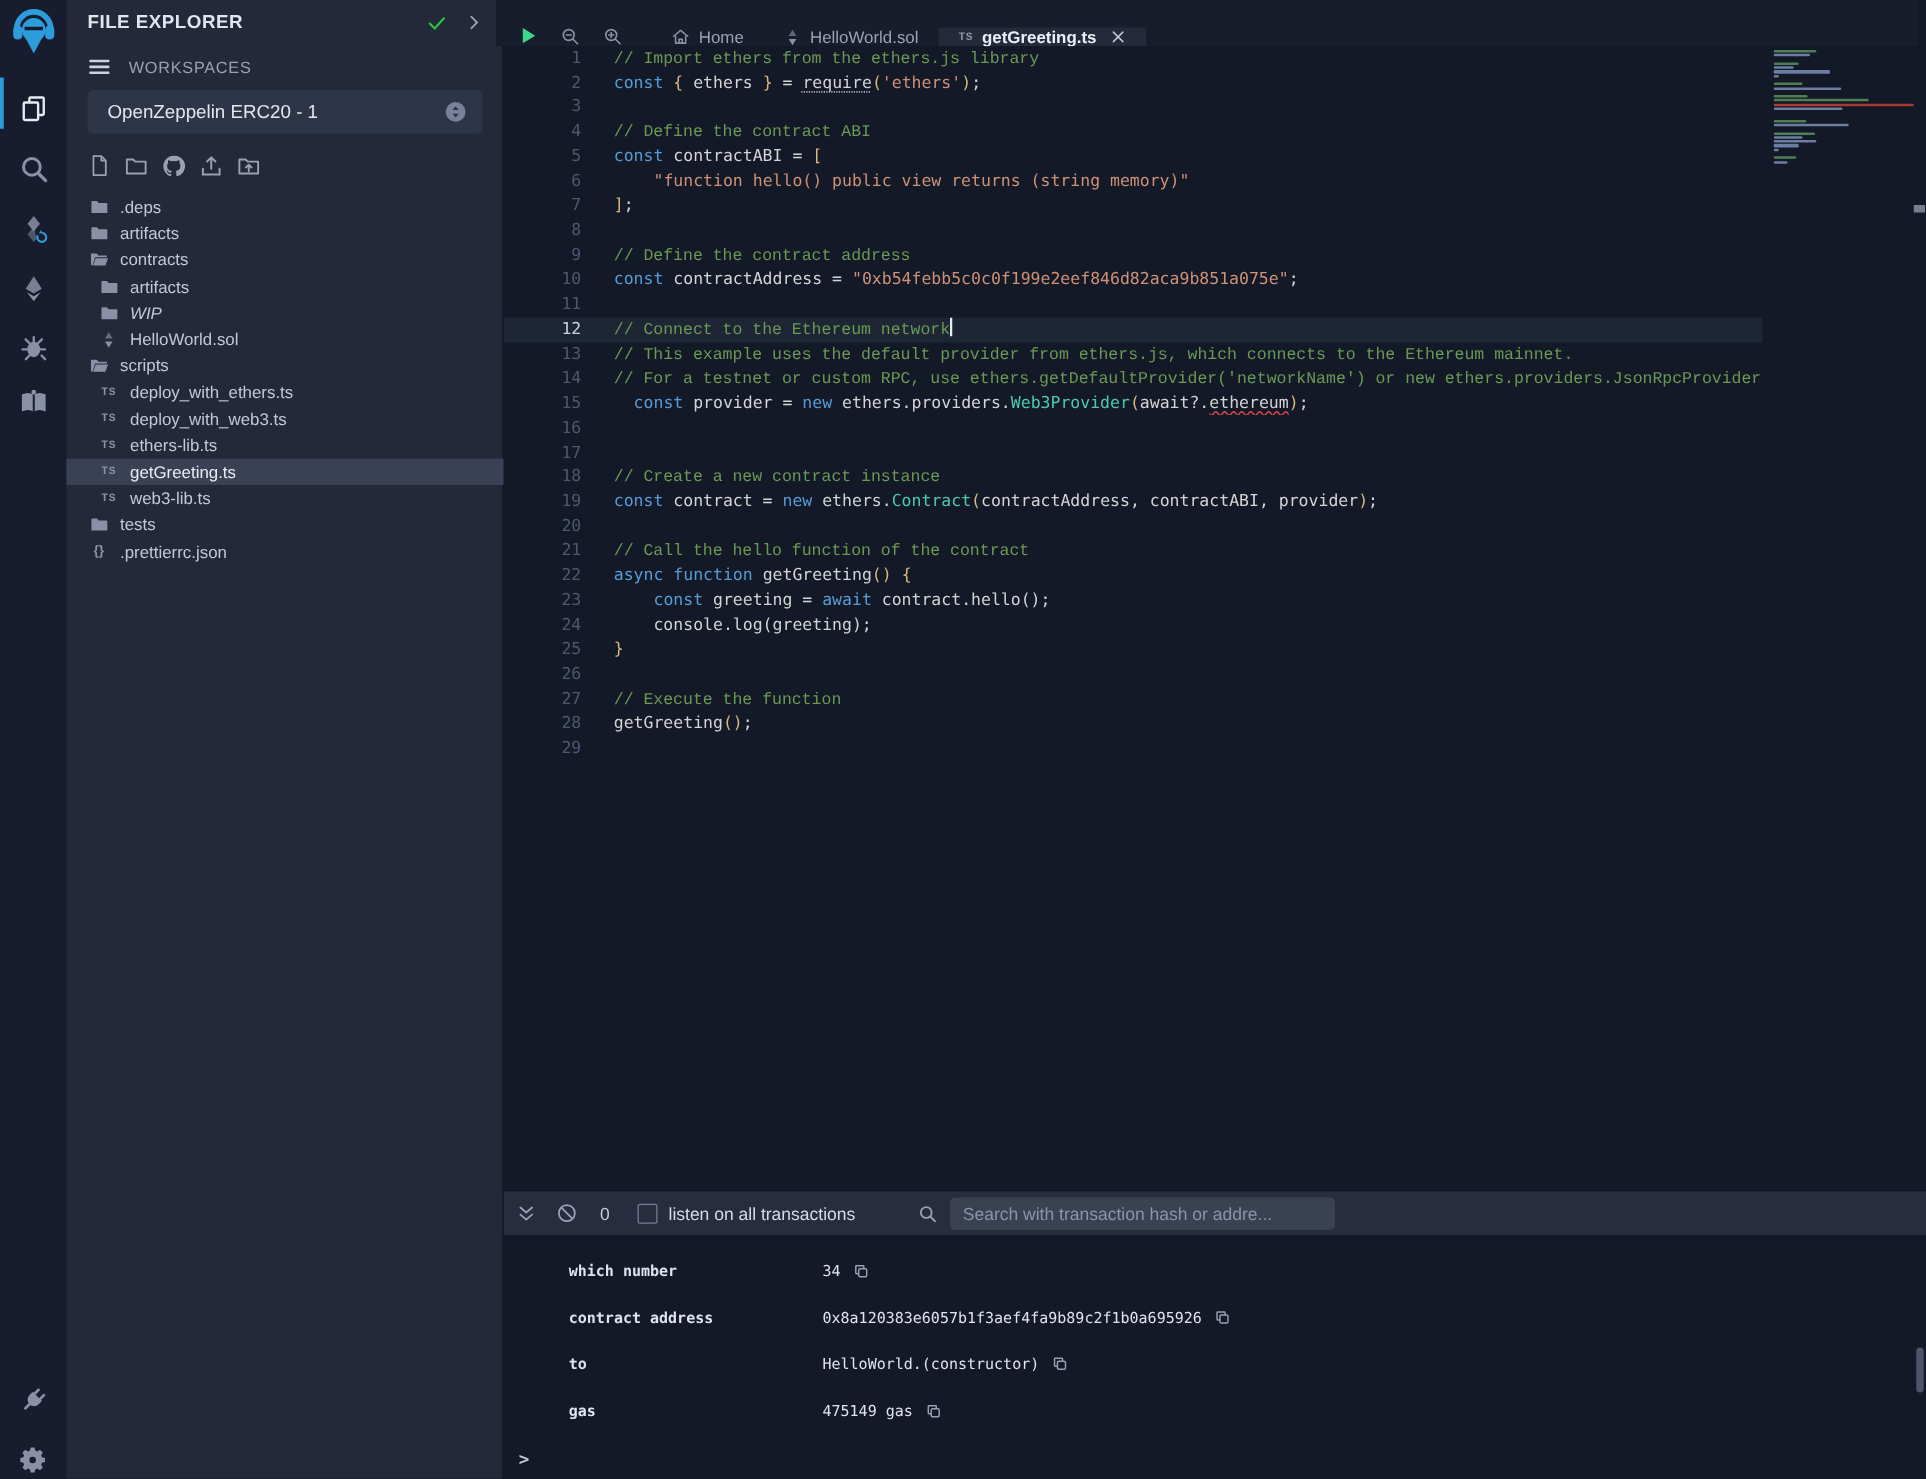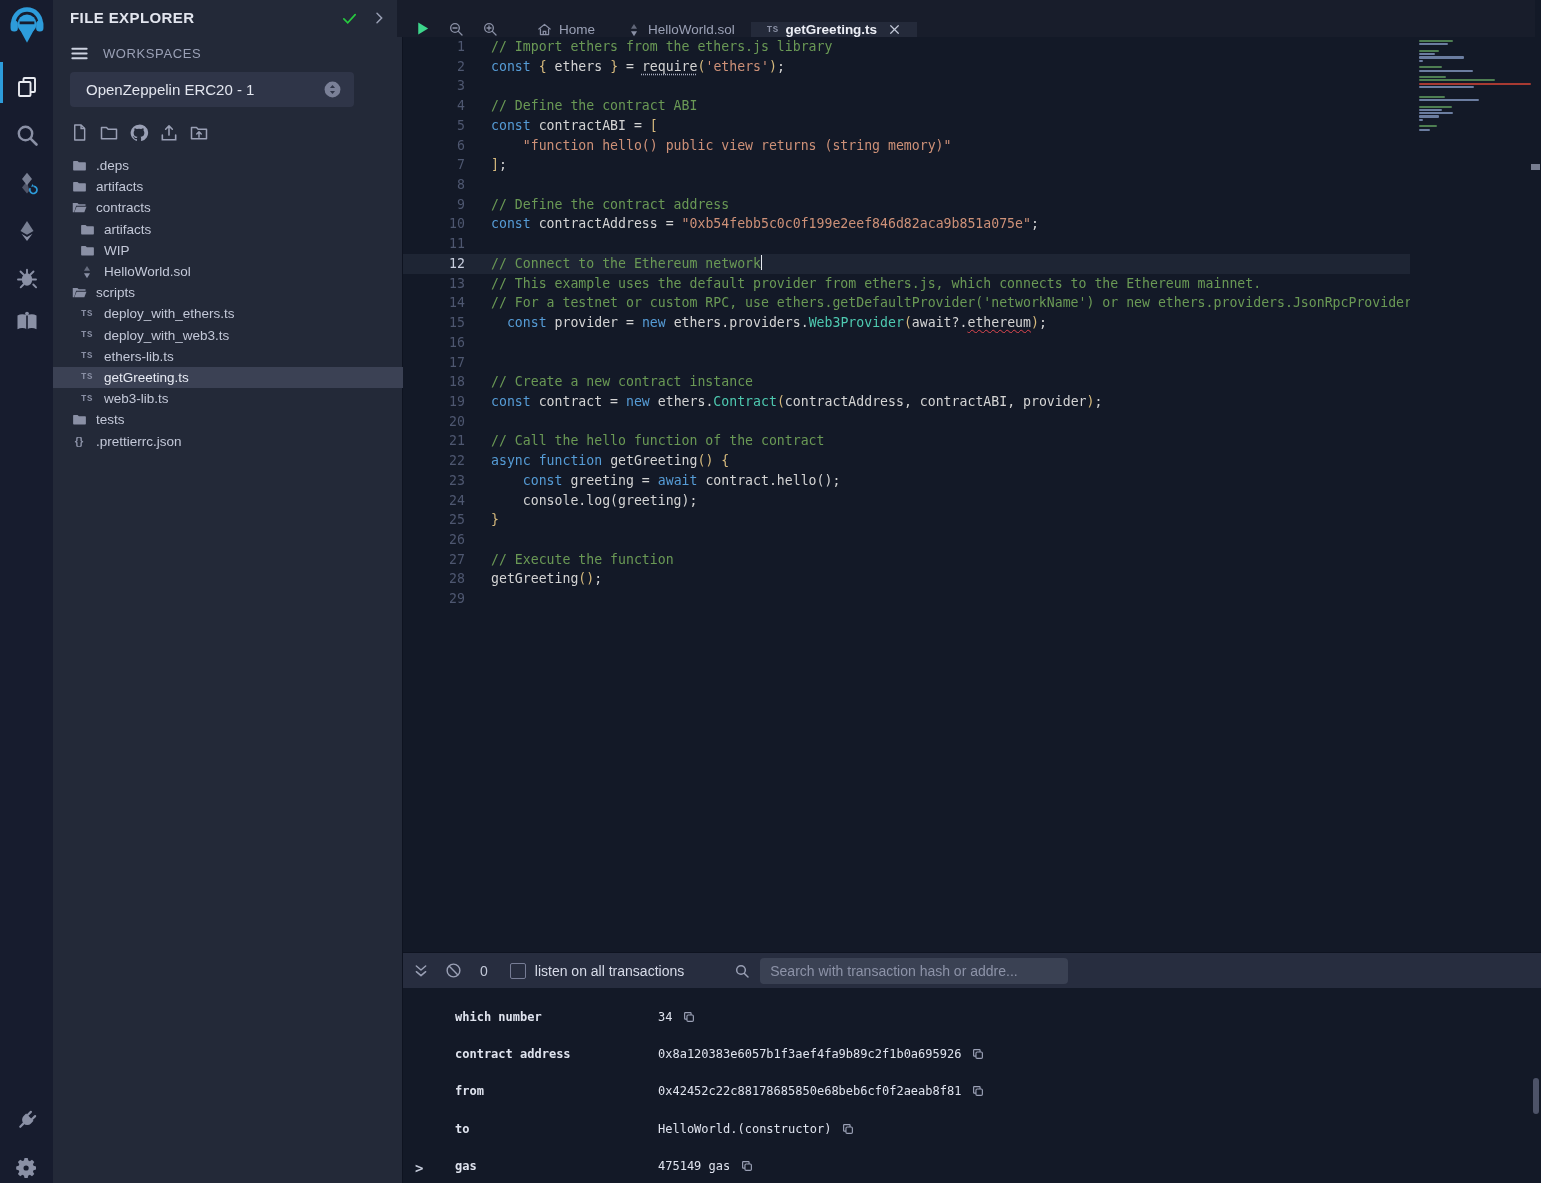--- a/index.html
+++ b/index.html
@@ -19,21 +19,21 @@
   
   #sidebar { position:absolute; left:53px; top:0; width:350px; height:1183px;
              background:var(--bg-sidebar,#232938); border-right:1px solid #0e1320; }
   #panel-title { position:absolute; left:17px; top:9px; font-size:15px; font-weight:700;
                  letter-spacing:.4px; color:#e2e5ee; }
   #title-check { position:absolute; left:288px; top:10px; color:var(--accent-green,#27c93f); }
   #title-chevron { position:absolute; left:318px; top:10px; color:#9aa0b5; cursor:pointer; }
   #workspaces-row { position:absolute; left:17px; top:44px; display:flex; align-items:center; gap:14px; }
   #workspaces-label { font-size:13px; letter-spacing:.6px; color:var(--text-dim,#9aa0b5); }
   #hamburger { color:#cdd2e0; cursor:pointer; display:flex; }
-  #workspace-select { position:absolute; left:17px; top:72px; width:284px; height:35px;
+  #workspace-select { position:absolute; left:17px; top:72px; width:316px; height:35px;
                       background:var(--bg-dropdown,#2f3548); border-radius:4px; display:flex;
                       align-items:center; padding:0 12px 0 16px; cursor:pointer; }
   #workspace-name { flex:1; font-size:15px; color:#e3e6ef; }
   #file-actions { position:absolute; left:17px; top:123px; display:flex; gap:10px; }
   .fa-icon { color:#9aa0b5; cursor:pointer; display:flex; }
 
   #file-tree { position:absolute; left:0; top:155px; width:350px; }
   .tree-row { height:21.2px; display:flex; align-items:center; gap:8px; cursor:pointer;
               font-size:13.5px; color:#c3c8d8; white-space:nowrap; }
   .tree-row.selected { background:var(--bg-selected-row,#3b4154); color:#e8ebf4; }
@@ -59,21 +59,21 @@
   #editor { position:absolute; left:403px; top:37px; width:1138px; height:915px;
             background:var(--bg-editor,#131927); overflow:hidden; }
   #code-lines { position:absolute; left:0; top:0; width:1007px; }
   .code-line { display:flex; height:19.72px; line-height:19.72px;
                font-family:"DejaVu Sans Mono", monospace; font-size:13.2px; cursor:text; }
   .code-line.current { background:var(--bg-current-line,#1e2534); }
   .gutter { width:62px; flex:0 0 62px; text-align:right; color:var(--text-gutter,#4e5770);
             user-select:none; }
   .code-line.current .gutter { color:#c9cfdf; }
   .code-text { padding-left:26px; white-space:pre; overflow:hidden; }
-  .tk-c { color:var(--tok-comment,#6a9955); }
+  .tk-c { color:var(--tok-comment,#6a9955);font-family:Liberation Mono, monospace; }
   .tk-k { color:var(--tok-keyword,#569cd6); }
   .tk-s { color:var(--tok-string,#ce9178); }
   .tk-b { color:var(--tok-bracket,#d7ba7d); }
   .tk-t { color:var(--tok-type,#4ec9b0); }
   .tk-d { color:var(--tok-default,#d4d4d4); }
   .tk-u { color:var(--tok-default,#d4d4d4); text-decoration:underline dotted #aab1c4;
           text-underline-offset:3px; }
   .tk-e { color:var(--tok-default,#d4d4d4); text-decoration:underline wavy var(--error-red,#e0474f);
           text-decoration-thickness:1px; text-underline-offset:2px; }
   .cursor { display:inline-block; width:1.5px; height:15px; background:#e6e9f0;
@@ -272,21 +272,21 @@
         <span>contracts</span>
       </div>
       <div class="tree-row" style="padding-left: 25px;">
         <span class="tree-ico">
           <svg width="17" height="17" viewBox="0 0 24 24">
             <path d="M3 6.5a1 1 0 0 1 1-1h5.2l2 2H20a1 1 0 0 1 1 1V18a1 1 0 0 1-1 1H4a1 1 0 0 1-1-1z" fill="currentColor"></path>
           </svg>
         </span>
         <span>artifacts</span>
       </div>
-      <div class="tree-row" style="padding-left: 25px;">
+      <div class="tree-row" style="padding-left: 25px; font-style: italic;">
         <span class="tree-ico">
           <svg width="17" height="17" viewBox="0 0 24 24">
             <path d="M3 6.5a1 1 0 0 1 1-1h5.2l2 2H20a1 1 0 0 1 1 1V18a1 1 0 0 1-1 1H4a1 1 0 0 1-1-1z" fill="currentColor"></path>
           </svg>
         </span>
         <span>WIP</span>
       </div>
       <div class="tree-row" style="padding-left: 25px;">
         <span class="tree-ico">
           <svg width="14" height="14" viewBox="0 0 24 24">
@@ -582,30 +582,20 @@
         <span class="term-key">contract address</span>
         <span class="term-val">0x8a120383e6057b1f3aef4fa9b89c2f1b0a695926</span>
         <span class="copy-ico">
           <svg width="14" height="14" viewBox="0 0 24 24">
             <rect x="8.5" y="8.5" width="11" height="11" rx="2" stroke="currentColor" stroke-width="2" fill="none"></rect>
             <path d="M15.5 8.5V5.5a1 1 0 0 0-1-1h-9a1 1 0 0 0-1 1v9a1 1 0 0 0 1 1h3" stroke="currentColor" stroke-width="2" fill="none"></path>
           </svg>
         </span>
       </div>
       <div class="term-row">
-        <span class="term-key">from</span>
-        <span class="term-val">0x42452c22c88178685850e68beb6cf0f2aeab8f81</span>
-        <span class="copy-ico">
-          <svg width="14" height="14" viewBox="0 0 24 24">
-            <rect x="8.5" y="8.5" width="11" height="11" rx="2" stroke="currentColor" stroke-width="2" fill="none"></rect>
-            <path d="M15.5 8.5V5.5a1 1 0 0 0-1-1h-9a1 1 0 0 0-1 1v9a1 1 0 0 0 1 1h3" stroke="currentColor" stroke-width="2" fill="none"></path>
-          </svg>
-        </span>
-      </div>
-      <div class="term-row">
         <span class="term-key">to</span>
         <span class="term-val">HelloWorld.(constructor)</span>
         <span class="copy-ico">
           <svg width="14" height="14" viewBox="0 0 24 24">
             <rect x="8.5" y="8.5" width="11" height="11" rx="2" stroke="currentColor" stroke-width="2" fill="none"></rect>
             <path d="M15.5 8.5V5.5a1 1 0 0 0-1-1h-9a1 1 0 0 0-1 1v9a1 1 0 0 0 1 1h3" stroke="currentColor" stroke-width="2" fill="none"></path>
           </svg>
         </span>
       </div>
       <div class="term-row">

